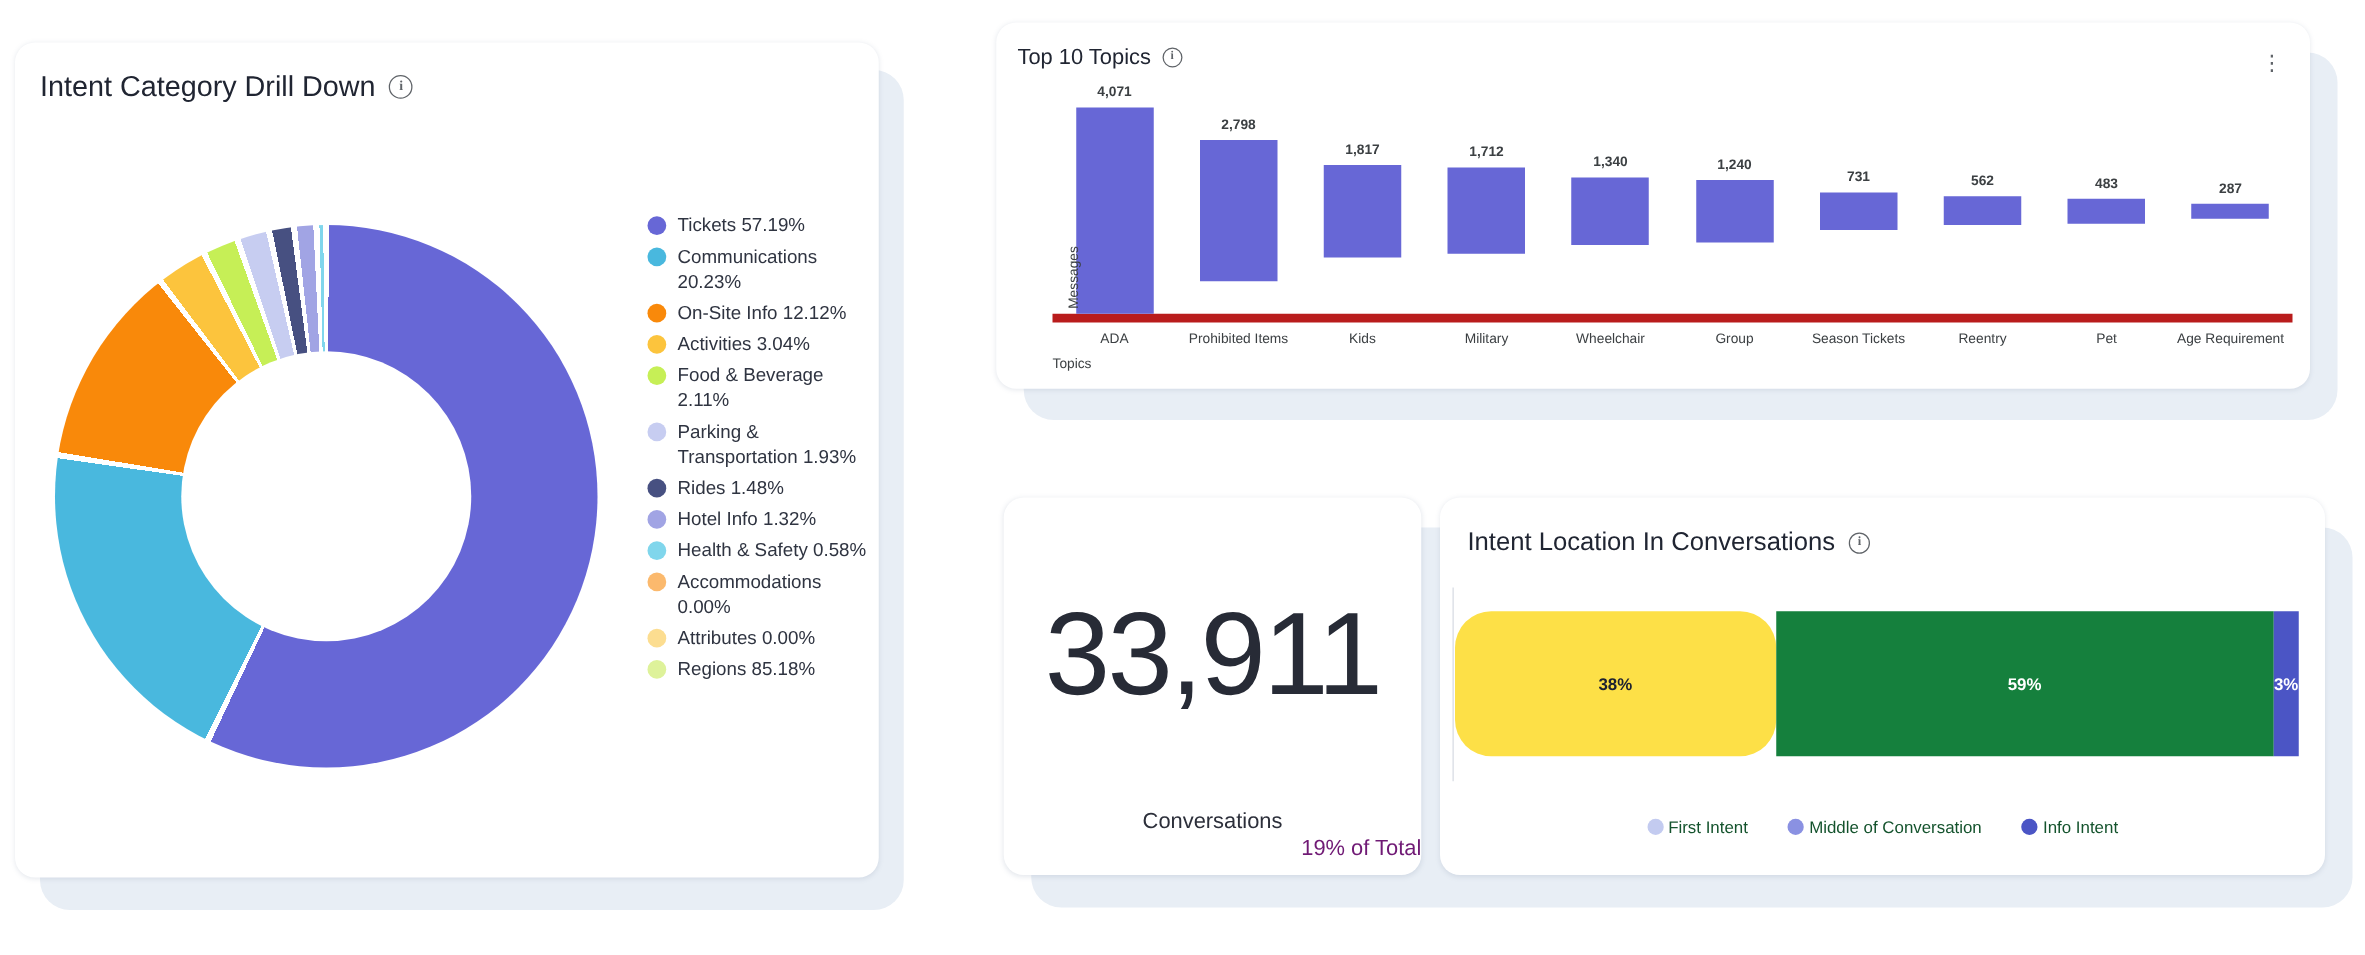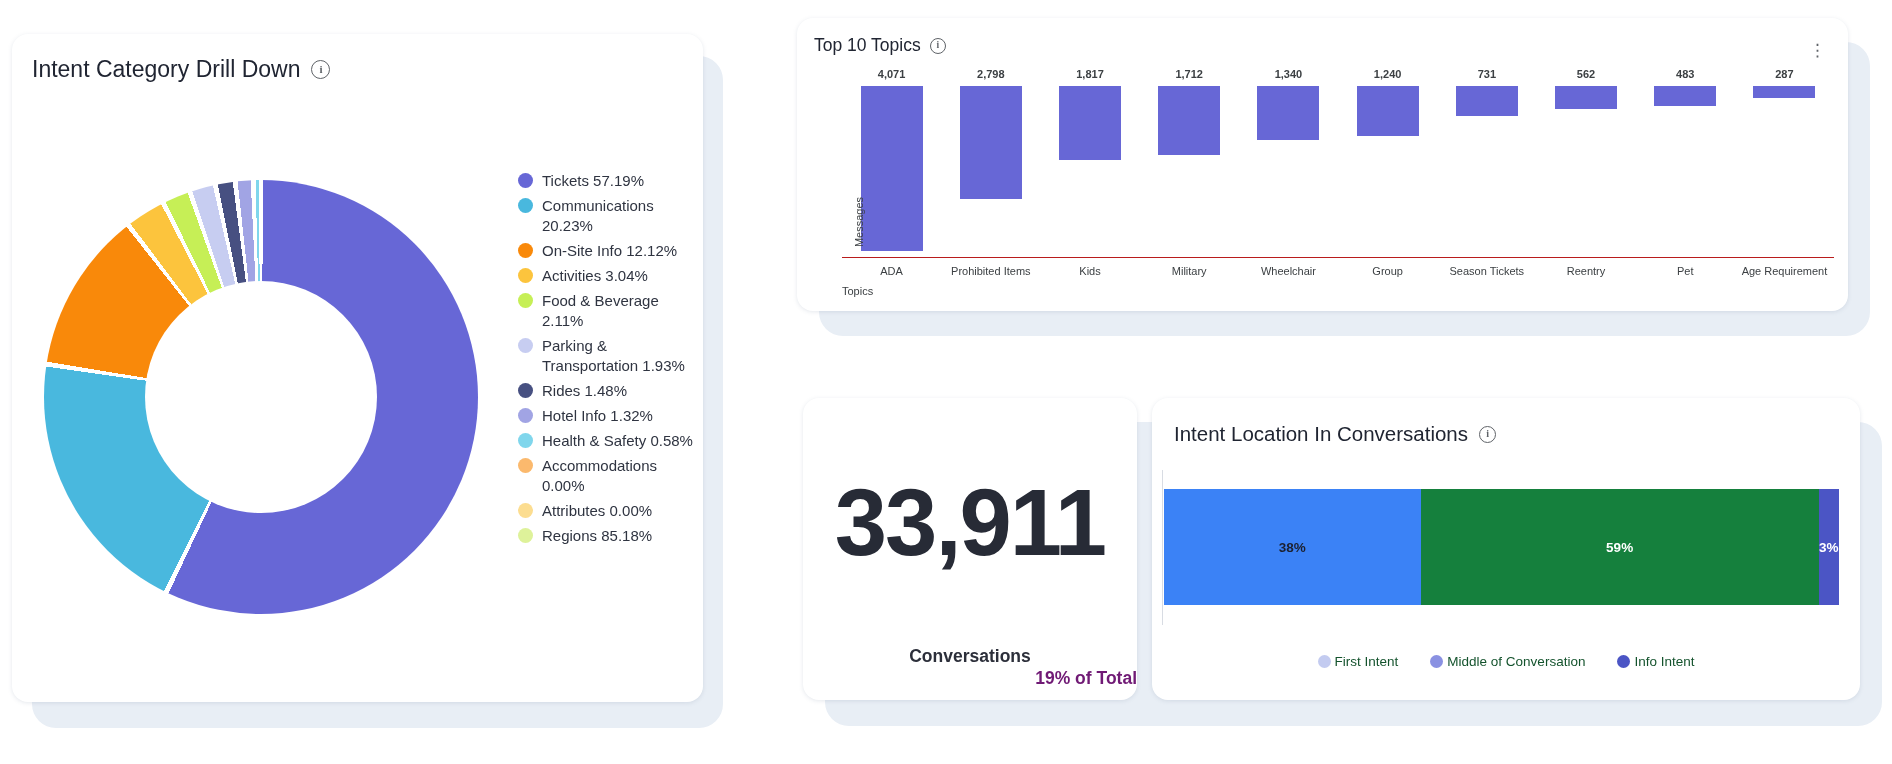--- a/index.html
+++ b/index.html
@@ -25,22 +25,22 @@
   #donut { position:absolute; left:32px; top:146px; width:434px; height:434px;
            border-radius:50%; }
   #donut .hole { position:absolute; inset:23.2%; background:#ffffff; border-radius:50%; }
   #donut-legend { position:absolute; left:506px; top:137px; width:176px; }
   .lg-item { display:flex; gap:9px; margin-bottom:5px; font-size:15px;
              line-height:20px; color:#2f3441; cursor:pointer; }
   .lg-dot { width:15px; height:15px; border-radius:50%; flex:0 0 auto; margin-top:2px; }
 
   
   #bar-plot { position:absolute; left:45px; top:50px; width:992px; }
-  #bar-rows { display:flex; align-items:flex-start; height:190px;
-              border-bottom:1px solid #b91c1c; }
+  #bar-rows { display:flex; align-items:center; height:190px;
+              border-bottom:7px solid #b91c1c; }
   .bar-slot { flex:1; display:flex; flex-direction:column; align-items:center;
               justify-content:flex-end; }
   .bar-value { font-size:11px; font-weight:bold; color:#3c4043; margin-bottom:6px; }
   .bar { width:62px; }
   #bar-xlabels { display:flex; margin-top:7px; }
   .bar-xlabel { flex:1; text-align:center; font-size:11px; color:#3c4043;
                 white-space:nowrap; overflow:visible; }
   #bar-xaxis-title { margin-top:8px; font-size:11px; color:#3c4043; }
   #bar-ylabel { position:absolute; left:-23px; top:148px; width:80px; text-align:center;
                 font-size:11px; color:#3c4043; transform:rotate(-90deg); }
@@ -195,34 +195,34 @@
           <div class="bar-xlabel">Group</div>
           <div class="bar-xlabel">Season Tickets</div>
           <div class="bar-xlabel">Reentry</div>
           <div class="bar-xlabel">Pet</div>
           <div class="bar-xlabel">Age Requirement</div>
         </div>
       <div id="bar-xaxis-title">Topics</div>
     </div>
   </div>
 
-  <div class="card" style="left:803px; top:398px; width:334px; height:302px;font-weight:bold;">
+  <div class="card" style="left:803px; top:398px; width:334px; height:302px;">
     <div id="stat-value">33,911</div>
     <div id="stat-label">Conversations</div>
     <div id="stat-sub">19% of Total</div>
   </div>
 
   <div class="card" style="left:1152px; top:398px; width:708px; height:302px;">
     <div class="card-title-row" style="left:22px; top:24px; gap:11px;">
       <span class="card-title" style="font-size:20.5px;">Intent Location In Conversations</span>
       <span class="info-icon" style="width:17px; height:17px; font-size:10px;">i</span>
     </div>
     <div id="loc-axis"></div>
     <div id="stacked-bar">
-        <div class="seg" style="width: 38%; background: #3b82f6;">
+        <div class="seg" style="width: 38%; background: #fde047; border-radius: 29px;">
           <span class="seg-label" style="color: rgb(28, 33, 48);">38%</span>
         </div>
         <div class="seg" style="width: 59%; background: #15803d;">
           <span class="seg-label" style="color: rgb(255, 255, 255);">59%</span>
         </div>
         <div class="seg" style="width: 3%; background: rgb(75, 85, 197);">
           <span class="seg-label" style="color: rgb(255, 255, 255);">3%</span>
         </div>
       </div>
     <div id="location-legend">

